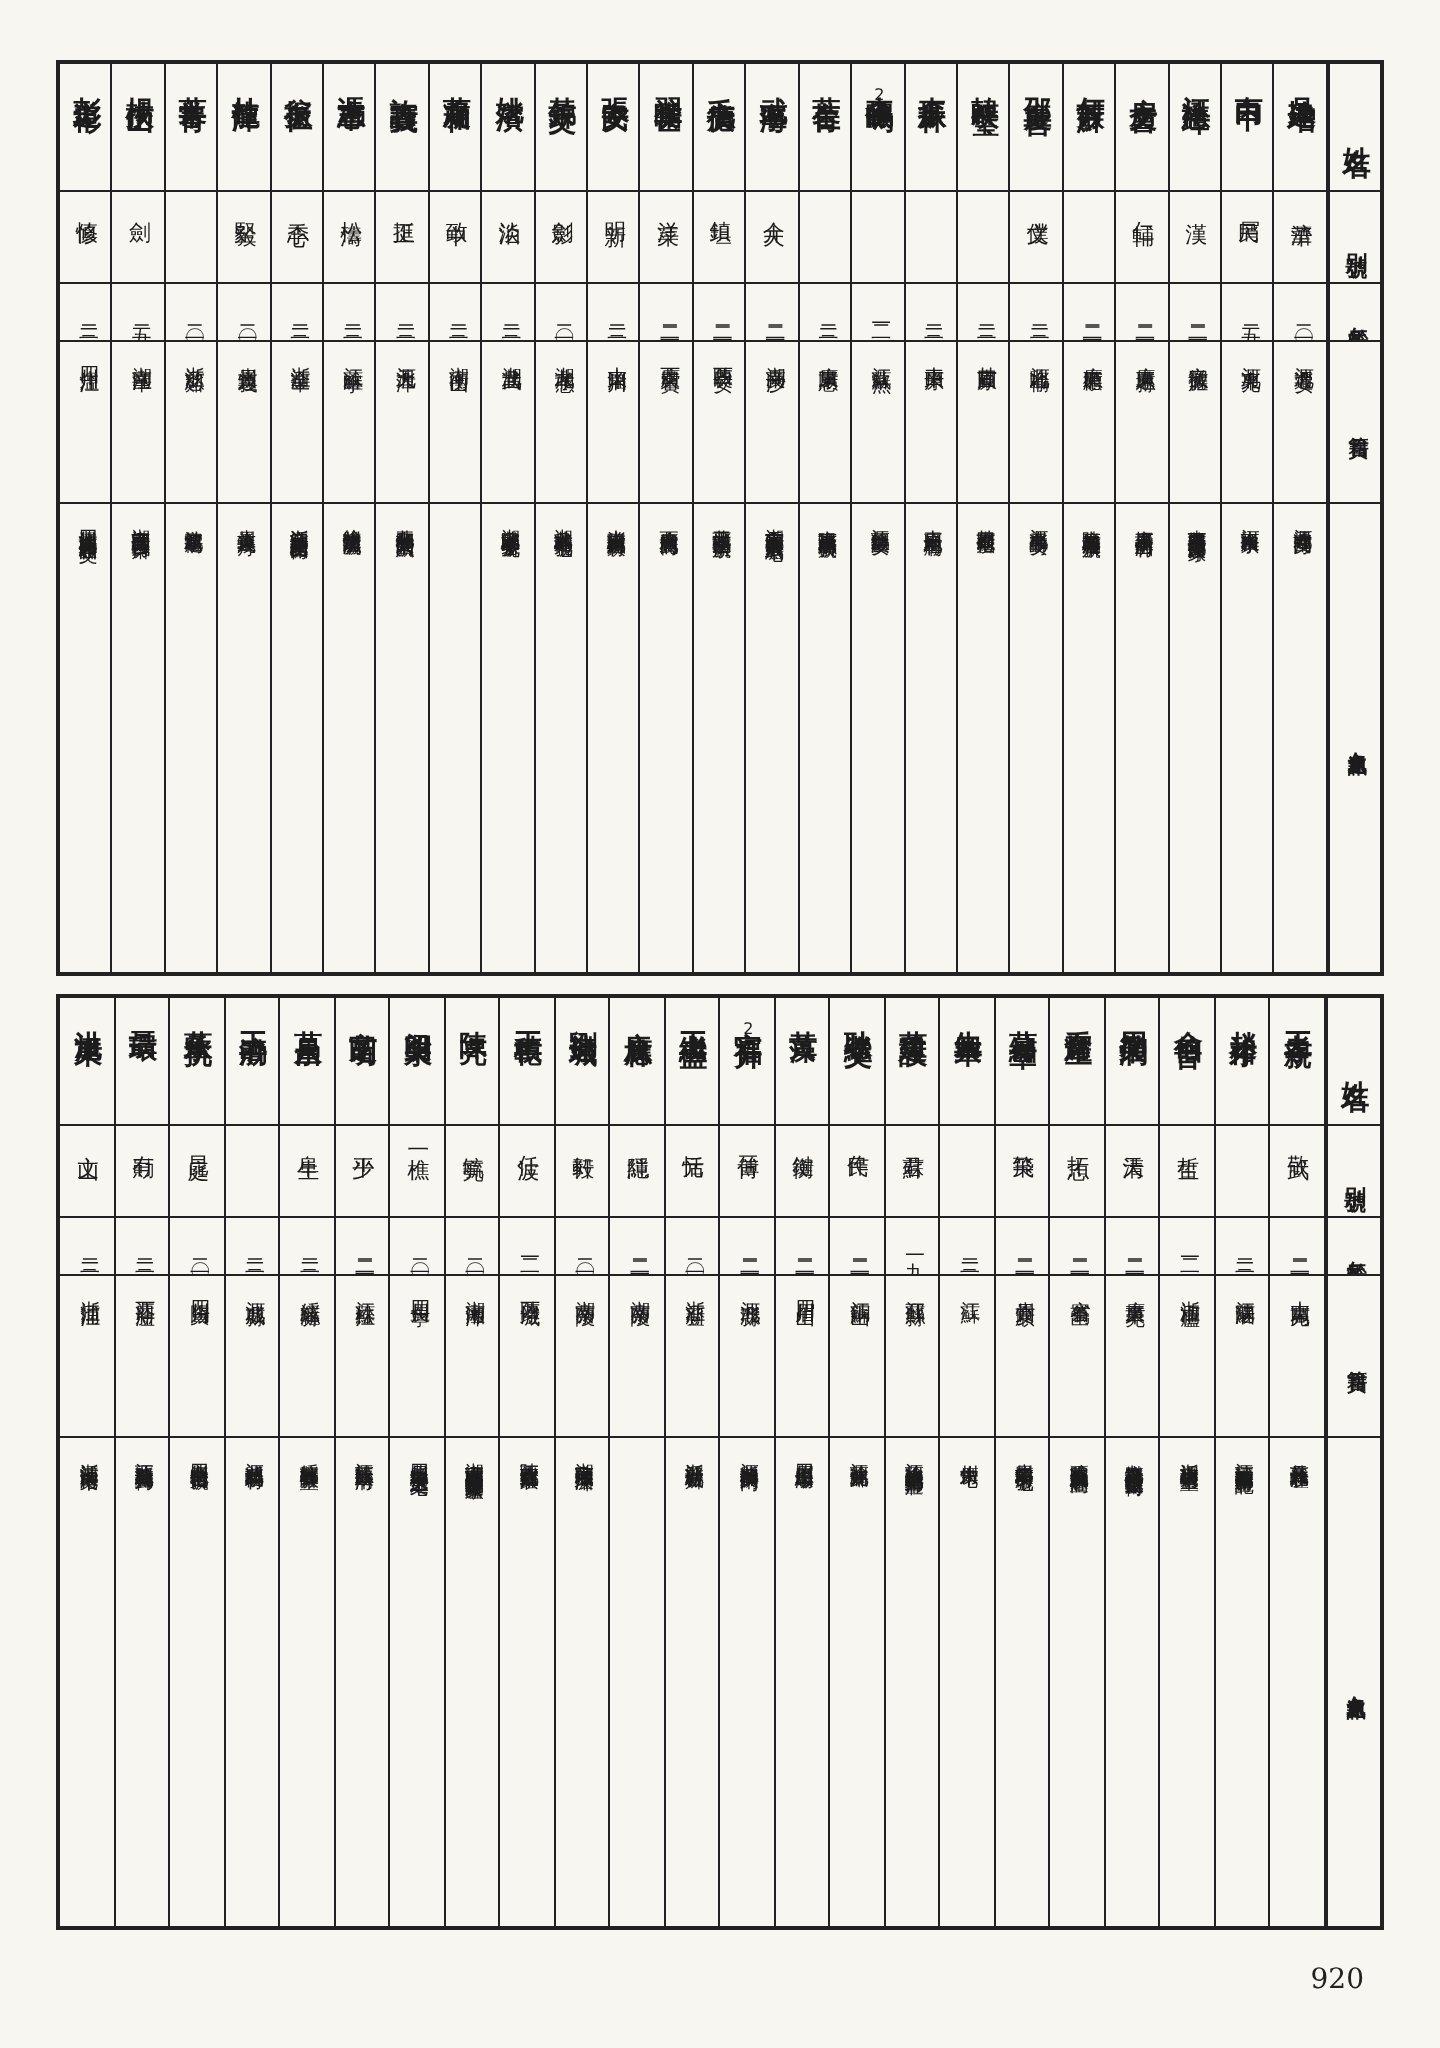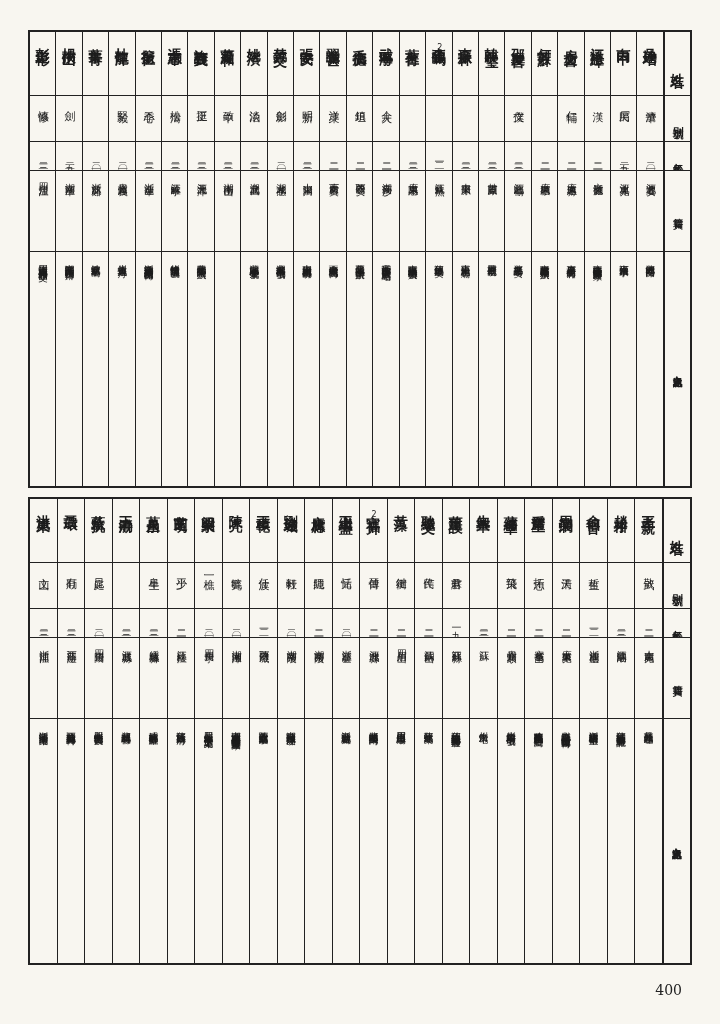--- a/index.html
+++ b/index.html
@@ -910,14 +910,14 @@
       </div>
       <div class="cell c-native hdr">
         <span class="vtext h-native">籍貫</span>
       </div>
       <div class="cell c-addr hdr">
         <span class="vtext h-addr">永久通訊處</span>
       </div>
     </div>
   </div>
 
-  <div class="page-number">400</div>
+  <div class="page-number">920</div>
 </div>
 
 </body></html>

